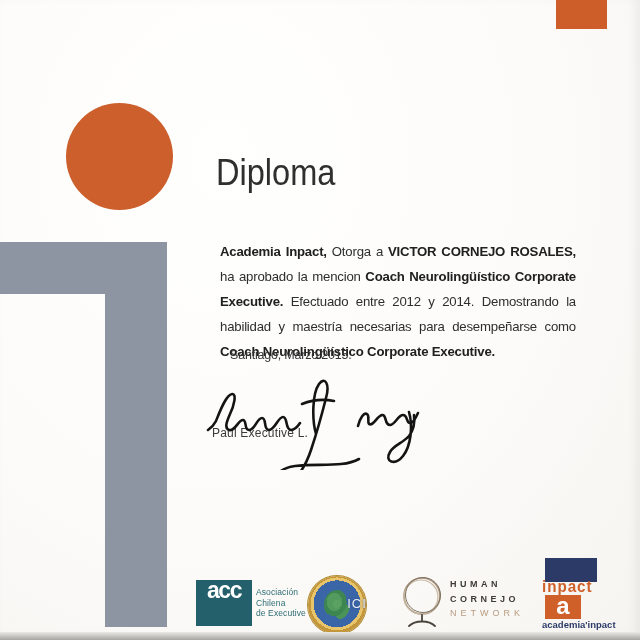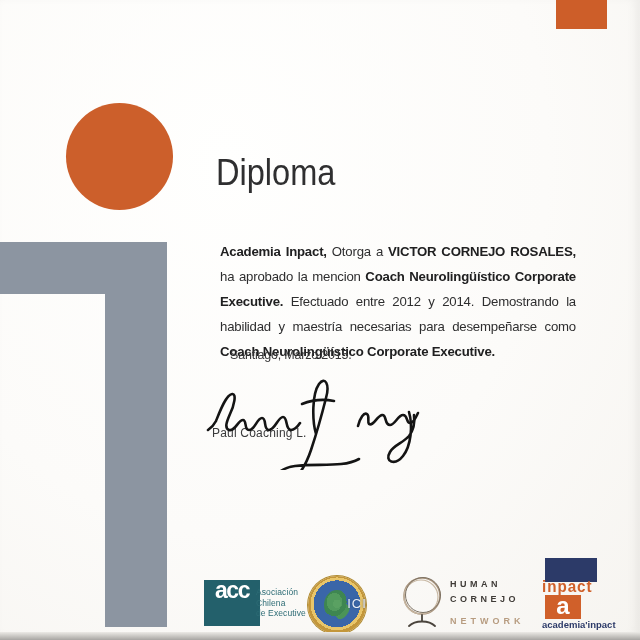--- a/index.html
+++ b/index.html
@@ -38,39 +38,39 @@
   
   .sig-wrap{position:absolute;left:198px;top:368px;width:230px;height:102px;}
   .sig-wrap svg{position:absolute;left:0;top:0;}
   .signer-name{
     position:absolute;left:212px;top:426px;
     font-size:12px;color:#3a3a3b;letter-spacing:0.2px;
   }
   
   .acc-box{position:absolute;left:196px;top:580px;width:56px;height:46px;background:#23606b;
     color:#fff;font-weight:700;font-size:23px;letter-spacing:-1.5px;line-height:20px;
-    text-align:center;overflow:hidden;margin-left:8px;}
+    text-align:center;overflow:hidden;}
   .acc-text{position:absolute;left:240px;top:587px;font-size:8.5px;line-height:10.5px;
     color:#2d6c75;letter-spacing:0.1px;margin-left:16px;}
   .ici-badge{position:absolute;left:308px;top:576px;width:58px;height:58px;border-radius:50%;
     background:radial-gradient(circle at 50% 48%,
       #8fb2dd 0 10%, #3a66a8 10% 56%, #e8c56a 56% 63%,
       #c3963a 63% 86%, #9a7620 86% 92%, #e0bc62 92% 100%);
     box-shadow:0 0 0 1px #b08b32;}
   .ici-globe{position:absolute;left:16px;top:14px;width:26px;height:30px;border-radius:50%;
     background:radial-gradient(ellipse at 40% 40%, #55a055 0 35%, #3f8a48 35% 55%, transparent 55%),
                radial-gradient(ellipse at 70% 70%, #4d9a50 0 30%, transparent 30%);
     opacity:0.9;}
   .ici-mono{position:absolute;left:0;top:20px;width:58px;text-align:center;
     font-weight:400;font-size:13px;color:#e9eef7;letter-spacing:1px;
     text-shadow:0 0 2px rgba(30,60,110,0.8);padding-left:20px;}
   .hcn-mark{position:absolute;left:396px;top:573px;}
   .hcn-text{position:absolute;left:450px;top:577px;font-size:9px;font-weight:700;
     color:#3f3b37;letter-spacing:3.5px;line-height:14.5px;white-space:nowrap;}
-  .hcn-text .net{color:#b79c80;font-weight:700;letter-spacing:4px;margin-top:8px;}
+  .hcn-text .net{color:#b79c80;font-weight:400;letter-spacing:4px;}
   .inpact-navy{position:absolute;left:545px;top:558px;width:52px;height:24px;background:#2c3a68;}
   .inpact-word{position:absolute;left:542px;top:578px;width:64px;
     font-size:16px;font-weight:700;color:#d0602a;letter-spacing:1px;
     transform:scaleX(0.95);transform-origin:left top;}
   .inpact-orange{position:absolute;left:545px;top:595px;width:36px;height:24px;background:#d0602a;
     color:#fff;font-weight:700;font-size:24px;line-height:22px;text-align:center;overflow:hidden;}
   .inpact-caption{position:absolute;left:542px;top:619px;font-size:9.5px;font-weight:700;
     color:#2c3a68;letter-spacing:0px;}
 </style>
 </head>
@@ -82,21 +82,21 @@
   <div class="accent-circle"></div>
   <div class="bar-h"></div>
   <div class="bar-v"></div>
 
   <h1 class="title">Diploma</h1>
 
   <p class="body-text"><span class="b">Academia Inpact,</span><span> Otorga a </span><span class="b">VICTOR CORNEJO ROSALES,</span><span> ha aprobado la mencion </span><span class="b">Coach Neurolingüístico Corporate Executive.</span><span> Efectuado entre 2012 y 2014. Demostrando la habilidad y maestría necesarias para desempeñarse como </span><span class="b">Coach Neurolingüístico Corporate Executive.</span></p>
 
   <p class="date-line">Santiago, Marzo 2015.</p>
 
-  <div class="signer-name">Paul Coaching L.</div>
+  <div class="signer-name">Paul Executive L.</div>
 
   <div class="sig-wrap">
     <svg width="230" height="102" viewBox="0 0 230 102">
       <g fill="none" stroke="#141414" stroke-width="2.6" stroke-linecap="round" stroke-linejoin="round">
         <path d="M10,62 c3,-2 6,-5 8,-9 c4,-10 10,-26 16,-27 c5,-1 2,12 -2,20 c-3,7 -6,14 -1,16 c6,2 9,-10 14,-10 c4,0 1,10 6,10 c6,0 8,-12 13,-12 c5,0 1,12 7,12 c6,0 9,-13 14,-13 c5,0 2,13 8,13 c4,0 7,-4 9,-7"></path>
         <path d="M118,66 c-4,-14 -4,-40 3,-50 c6,-8 11,0 7,14 c-4,16 -9,34 -15,52 c-8,24 -22,38 -32,34 c-10,-4 0,-16 16,-18 c22,-3 48,2 64,-7"></path>
         <path d="M104,36 c10,-4 22,-5 32,-3"></path>
         <path d="M160,58 c2,-8 6,-14 9,-12 c3,2 0,8 2,10 c4,3 8,-8 13,-9 c5,-1 2,10 8,10 c5,0 8,-10 13,-10 c5,0 3,8 7,8 c4,0 6,-6 8,-10"></path>
         <path d="M211,44 c4,14 2,34 -6,44 c-8,10 -19,6 -13,-4 c4,-7 13,-9 19,-16 c4,-5 6,-13 5,-21"></path>
       </g>

